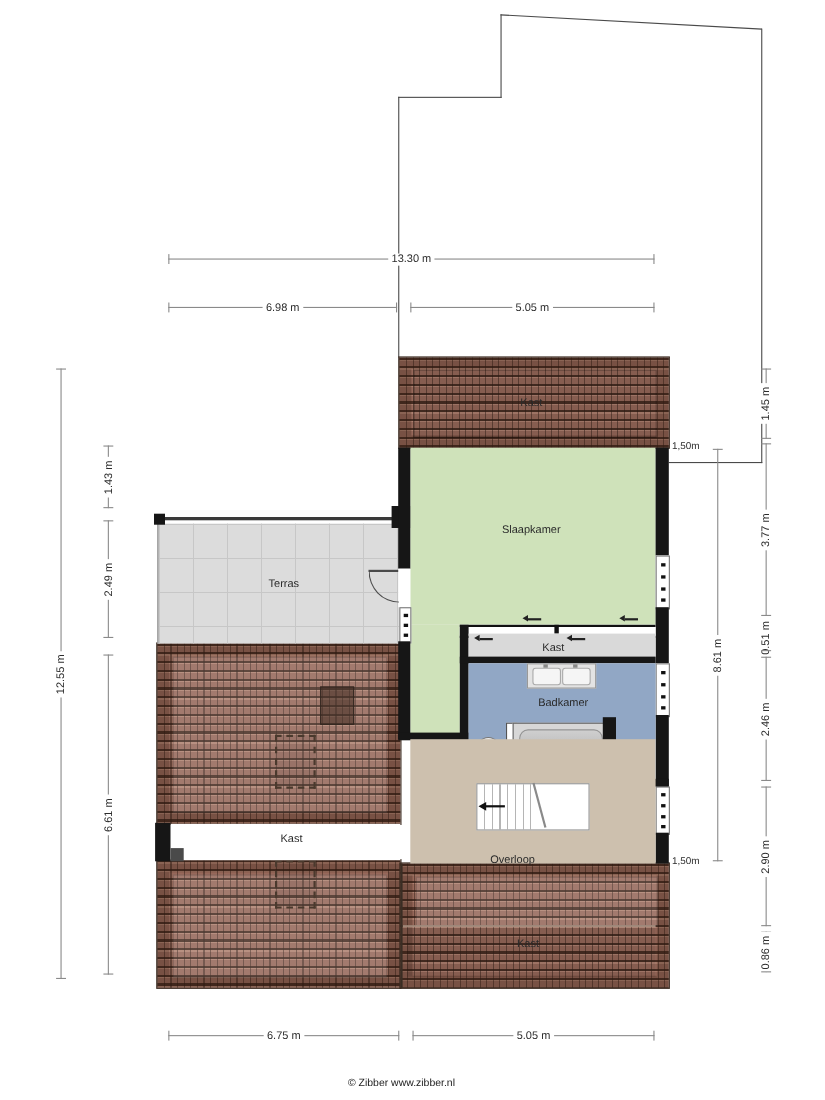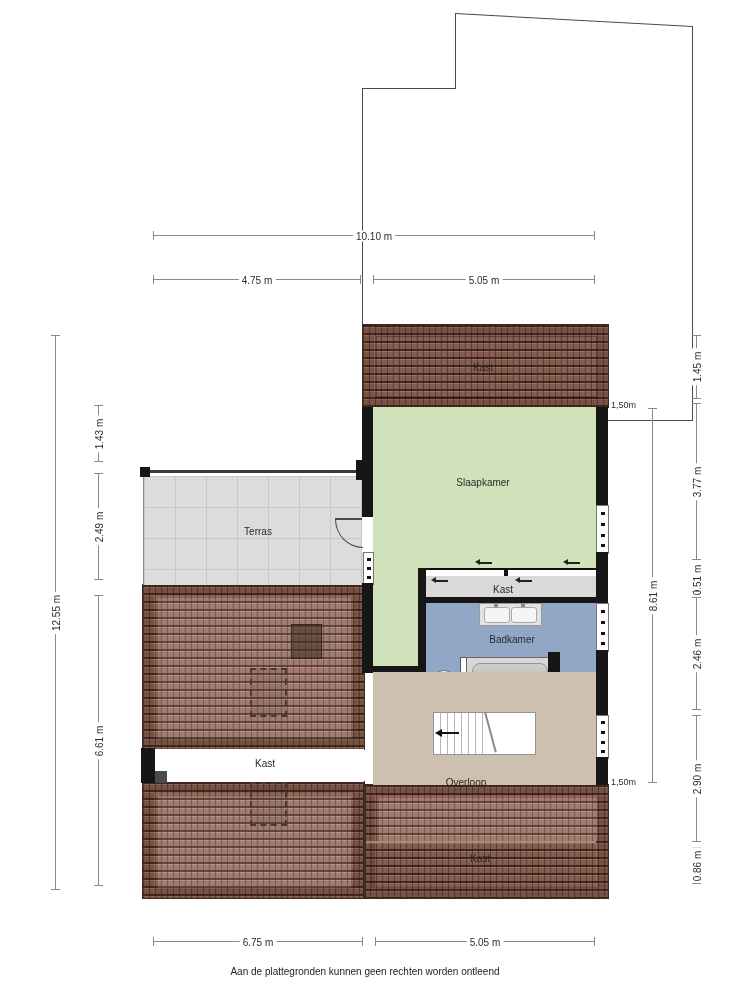--- a/index.html
+++ b/index.html
@@ -61,24 +61,24 @@
 <div id="canvas">
 
   <div class="outline" style="left:455px;top:13px;width:1px;height:76px;"></div>
   <div class="outline" style="left:455px;top:13px;width:238px;height:1px;transform:rotate(3.13deg);transform-origin:left top;"></div>
   <div class="outline" style="left:692px;top:26px;width:1px;height:395px;"></div>
   <div class="outline" style="left:608px;top:420px;width:85px;height:1px;"></div>
   <div class="outline" style="left:362px;top:88px;width:94px;height:1px;"></div>
   <div class="outline" style="left:362px;top:88px;width:1px;height:237px;"></div>
 
   <div class="dim-h" style="left:153px;top:235px;width:442px;">
-    <span class="dim-label">10.10 m</span>
+    <span class="dim-label">13.30 m</span>
   </div>
   <div class="dim-h" style="left:153px;top:279px;width:208px;">
-    <span class="dim-label">4.75 m</span>
+    <span class="dim-label">6.98 m</span>
   </div>
   <div class="dim-h" style="left:373px;top:279px;width:222px;">
     <span class="dim-label">5.05 m</span>
   </div>
 
   <div class="dim-h" style="left:153px;top:941px;width:210px;">
     <span class="dim-label">6.75 m</span>
   </div>
   <div class="dim-h" style="left:375px;top:941px;width:220px;">
     <span class="dim-label">5.05 m</span>
@@ -233,15 +233,15 @@
     <div style="position:absolute;left:50px;top:-1px;width:1.5px;height:42px;background:#8a8a8a;transform:rotate(-15deg);transform-origin:top left;"></div>
     <div style="position:absolute;left:7px;top:19px;width:18px;height:1.5px;background:#111;"></div>
     <div style="position:absolute;left:1px;top:15.5px;border-right:7px solid #111;border-top:4.5px solid rgba(0,0,0,0);border-bottom:4.5px solid rgba(0,0,0,0);"></div>
   </div>
 
   <div class="abs" style="left:155px;top:749px;width:209px;height:33px;background:#fff;"></div>
   <div class="wall abs" style="left:141px;top:748px;width:14px;height:35px;"></div>
   <div class="abs" style="left:155px;top:771px;width:12px;height:12px;background:#4a4a4a;"></div>
   <div class="room-label" style="left:265px;top:763px;">Kast</div>
 
-  <div class="footer" style="top:966px;">Aan de plattegronden kunnen geen rechten worden ontleend</div>
+  <div class="footer footer2" style="top:979px;">© Zibber www.zibber.nl</div>
 
 </div>
 
 </body></html>

